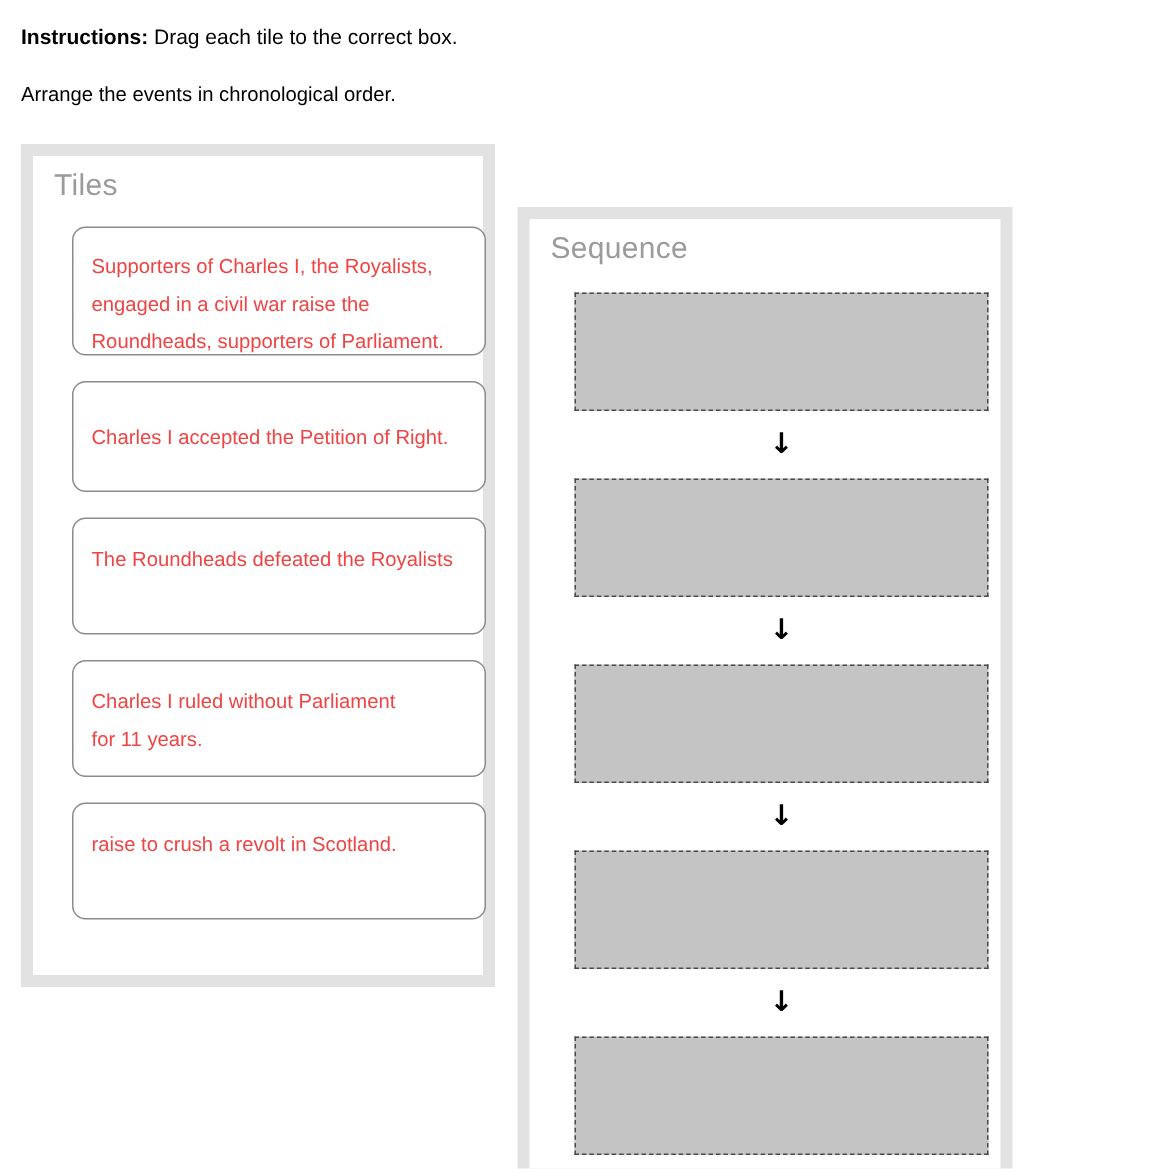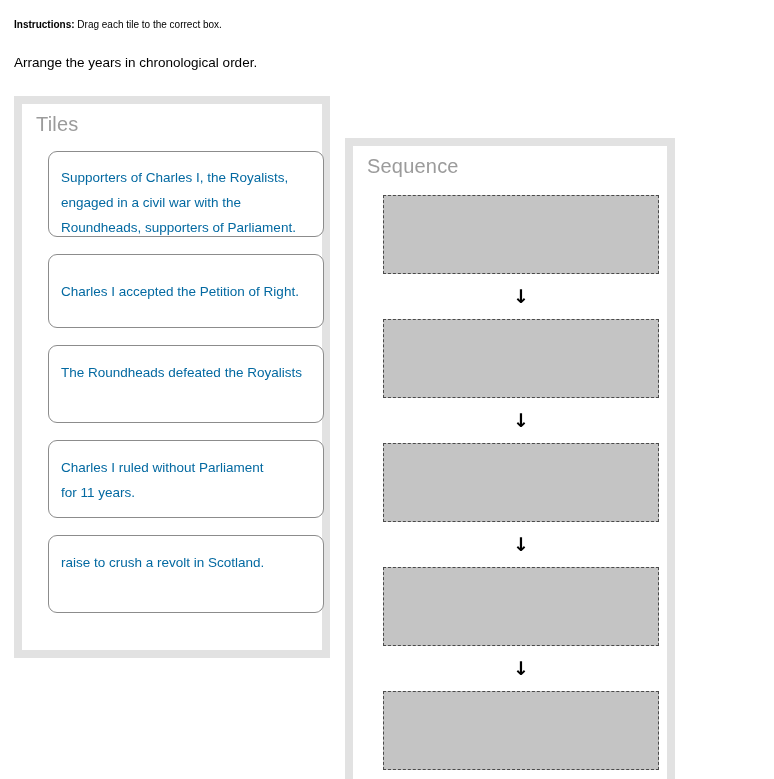--- a/index.html
+++ b/index.html
@@ -18,21 +18,21 @@
   }
 
   
   #instructions-block {
     position: absolute;
     left: 14px;
     top: 16px;
     width: 700px;
   }
   #instructions-line {
-    font-size: 10px;
+    font-size: 14px;
     line-height: 17px;
     color: #000;
     white-space: nowrap;
   }
   #instructions-label {
     font-weight: bold;
   }
   #instructions-text {
     font-weight: normal;
   }
@@ -80,21 +80,21 @@
     width: 276px;
   }
   .tile {
     background: #ffffff;
     border: 1px solid #8c8c8c;
     border-radius: 9px;
     padding: 13px 12px 14px 12px;
     margin-bottom: 17px;
     font-size: 13.5px;
     line-height: 25px;
-    color: #0369a1;
+    color: #ef4444;
     cursor: move;
     min-height: 59px;
   }
   .tile:last-child { margin-bottom: 0; }
   .tile-line { display: block; white-space: nowrap; }
 
   .tile-h3 { height: 86px; }
   .tile-h1 { height: 74px; padding-top: 24px; }
   .tile-h2 { height: 78px; padding-top: 14px; }
 
@@ -126,32 +126,32 @@
     font-weight: bold;
     color: #000;
     font-family: "DejaVu Sans", sans-serif;
   }
 </style>
 </head>
 <body>
 
 <div id="instructions-block">
   <div id="instructions-line"><span id="instructions-label">Instructions:</span><span id="instructions-text"> Drag each tile to the correct box.</span></div>
-  <div id="prompt-line">Arrange the years in chronological order.</div>
+  <div id="prompt-line">Arrange the events in chronological order.</div>
 </div>
 
 <div class="panel" id="tiles-panel">
   <div class="panel-inner">
     <div class="panel-title">Tiles</div>
 
     <div id="tiles-list">
 
       <div class="tile tile-h3">
         <span class="tile-line">Supporters of Charles I, the Royalists,</span>
-        <span class="tile-line">engaged in a civil war with the</span>
+        <span class="tile-line">engaged in a civil war raise the</span>
         <span class="tile-line">Roundheads, supporters of Parliament.</span>
       </div>
 
       <div class="tile tile-h1">
         <span class="tile-line">Charles I accepted the Petition of Right.</span>
       </div>
 
       <div class="tile tile-h2">
         <span class="tile-line">The Roundheads defeated the Royalists</span>
       </div>

